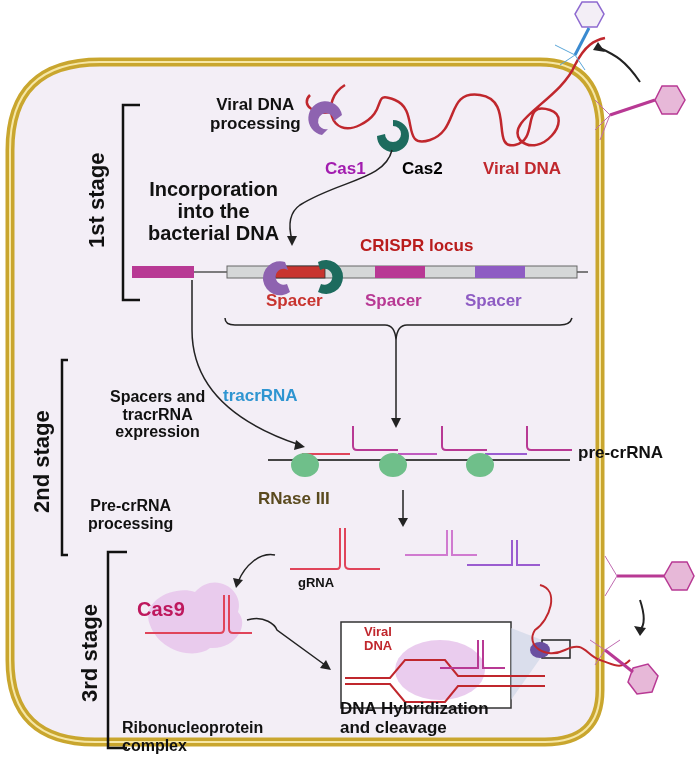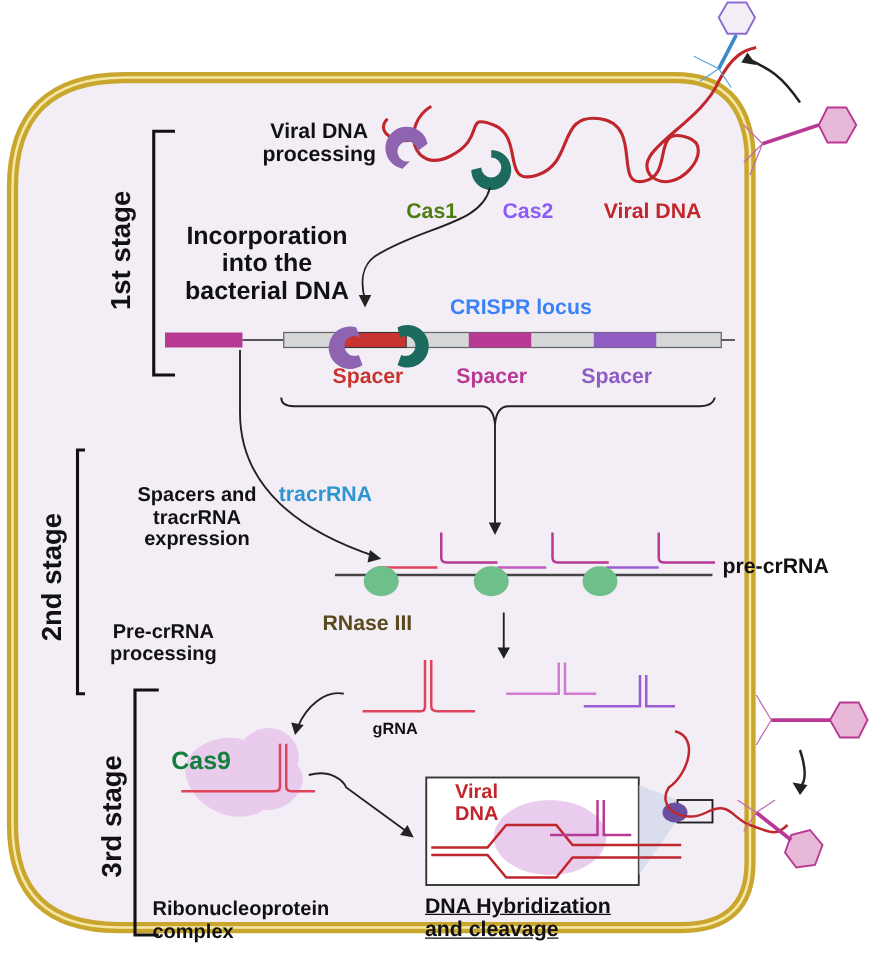--- a/index.html
+++ b/index.html
@@ -116,40 +116,40 @@
     <path d="M605 650 L590 640 M605 650 L595 665 M605 650 L620 640" stroke="#c06ab0" stroke-width="1"></path>
   </g>
 </svg>
 
 <div class="vert" style="left:52px;top:190px;width:90px;">1st stage</div>
 <div class="vert" style="left:-8px;top:450px;width:100px;">2nd stage</div>
 <div class="vert" style="left:40px;top:640px;width:100px;">3rd stage</div>
 
 <div class="lbl center" style="left:210px;top:96px;font-size:17px;white-space:pre;color:#111;">Viral DNA
 processing</div>
-<div class="lbl" style="left:325px;top:160px;font-size:17px;color:#4d7c0f;">Cas1</div>
-<div class="lbl" style="left:402px;top:160px;font-size:17px;color:#8b5cf6;">Cas2</div>
+<div class="lbl" style="left:325px;top:160px;font-size:17px;color:#a21caf;">Cas1</div>
+<div class="lbl" style="left:402px;top:160px;font-size:17px;color:#000000;">Cas2</div>
 <div class="lbl" style="left:483px;top:160px;font-size:17px;color:#c0272d;">Viral DNA</div>
 <div class="lbl center" style="left:148px;top:178px;font-size:20px;white-space:pre;color:#111;">Incorporation
 into the
 bacterial DNA</div>
-<div class="lbl" style="left:360px;top:237px;font-size:17px;color:#3b82f6;text-align:right;">CRISPR locus</div>
+<div class="lbl" style="left:360px;top:237px;font-size:17px;color:#b91c1c;text-align:right;">CRISPR locus</div>
 <div class="lbl" style="left:266px;top:292px;font-size:17px;color:#c8342f;">Spacer</div>
 <div class="lbl" style="left:365px;top:292px;font-size:17px;color:#b83994;">Spacer</div>
 <div class="lbl" style="left:465px;top:292px;font-size:17px;color:#8e5cc3;">Spacer</div>
 
 <div class="lbl" style="left:223px;top:387px;font-size:17px;color:#2f95d1;">tracrRNA</div>
 <div class="lbl center" style="left:70px;top:388px;font-size:16px;white-space:pre;color:#111;margin-left:40px;">Spacers and
 tracrRNA
 expression</div>
 <div class="lbl" style="left:578px;top:444px;font-size:17px;color:#111;">pre-crRNA</div>
 <div class="lbl" style="left:258px;top:490px;font-size:17px;color:#5a4a1e;">RNase III</div>
 <div class="lbl center" style="left:88px;top:497px;font-size:16px;white-space:pre;color:#111;">Pre-crRNA
 processing</div>
 
 <div class="lbl" style="left:298px;top:576px;font-size:13px;color:#111;">gRNA</div>
-<div class="lbl" style="left:137px;top:598px;font-size:20px;color:#15803d;">Cas9</div>
+<div class="lbl" style="left:137px;top:598px;font-size:20px;color:#be185d;">Cas9</div>
 <div class="lbl" style="left:122px;top:676px;font-size:16px;white-space:pre;color:#111;margin-top:43px;">Ribonucleoprotein
 complex</div>
-<div class="lbl" style="left:364px;top:625px;font-size:16px;white-space:pre;color:#c0272d;">Viral
+<div class="lbl" style="left:364px;top:625px;font-size:13px;white-space:pre;color:#c0272d;">Viral
 DNA</div>
-<div class="lbl" style="left:340px;top:716px;font-size:17px;white-space:pre;color:#111;text-decoration:underline;">DNA Hybridization
+<div class="lbl" style="left:340px;top:700px;font-size:17px;white-space:pre;color:#111;">DNA Hybridization
 and cleavage</div>
 
 </body></html>

